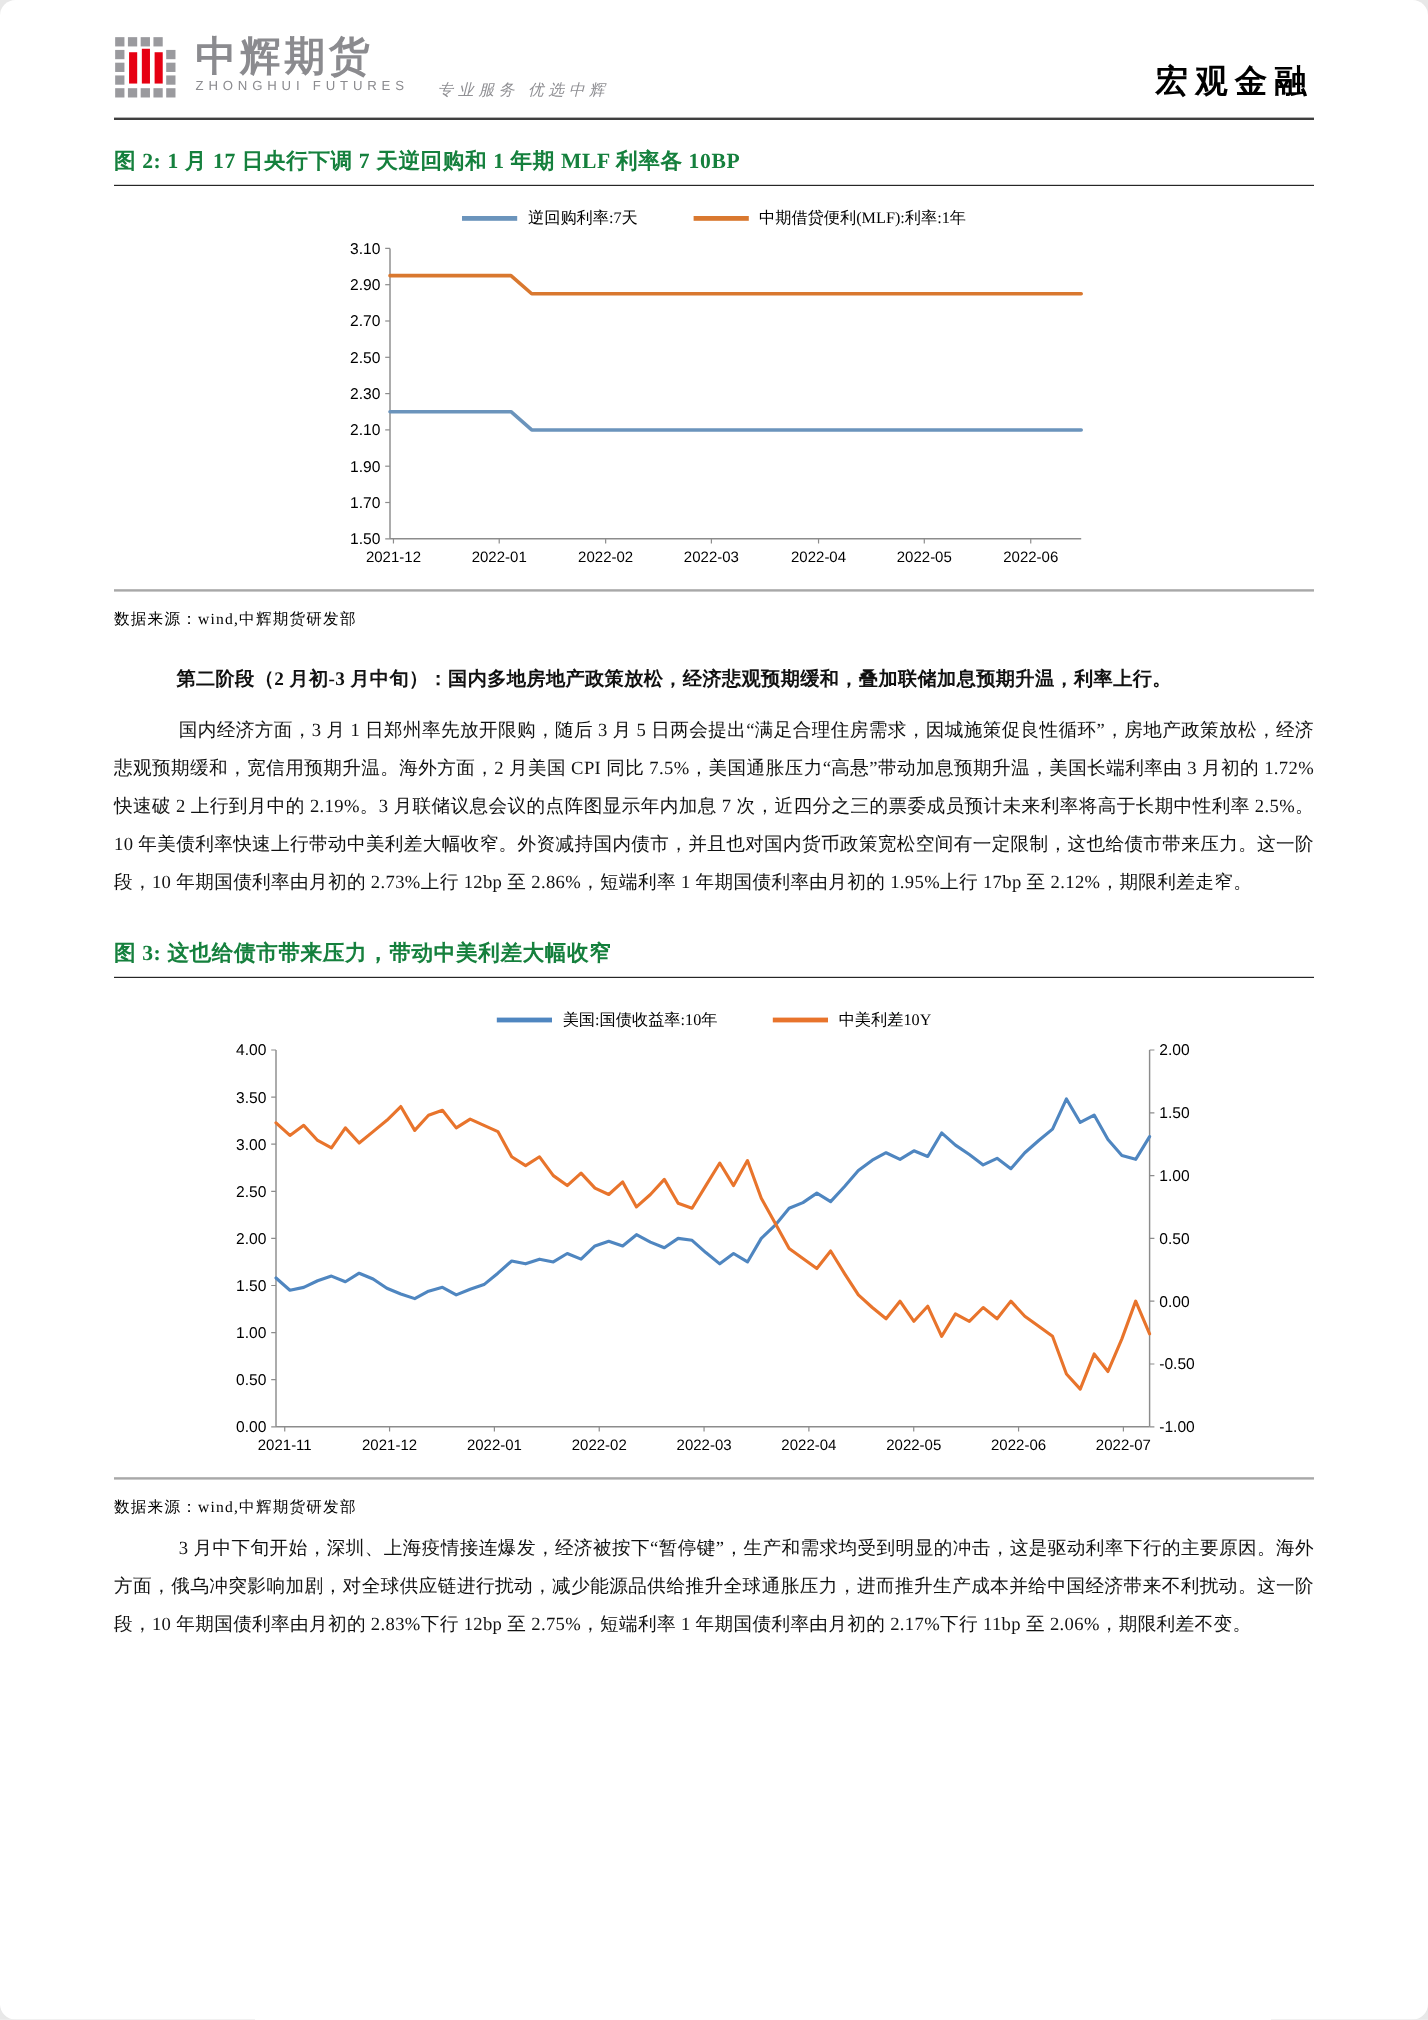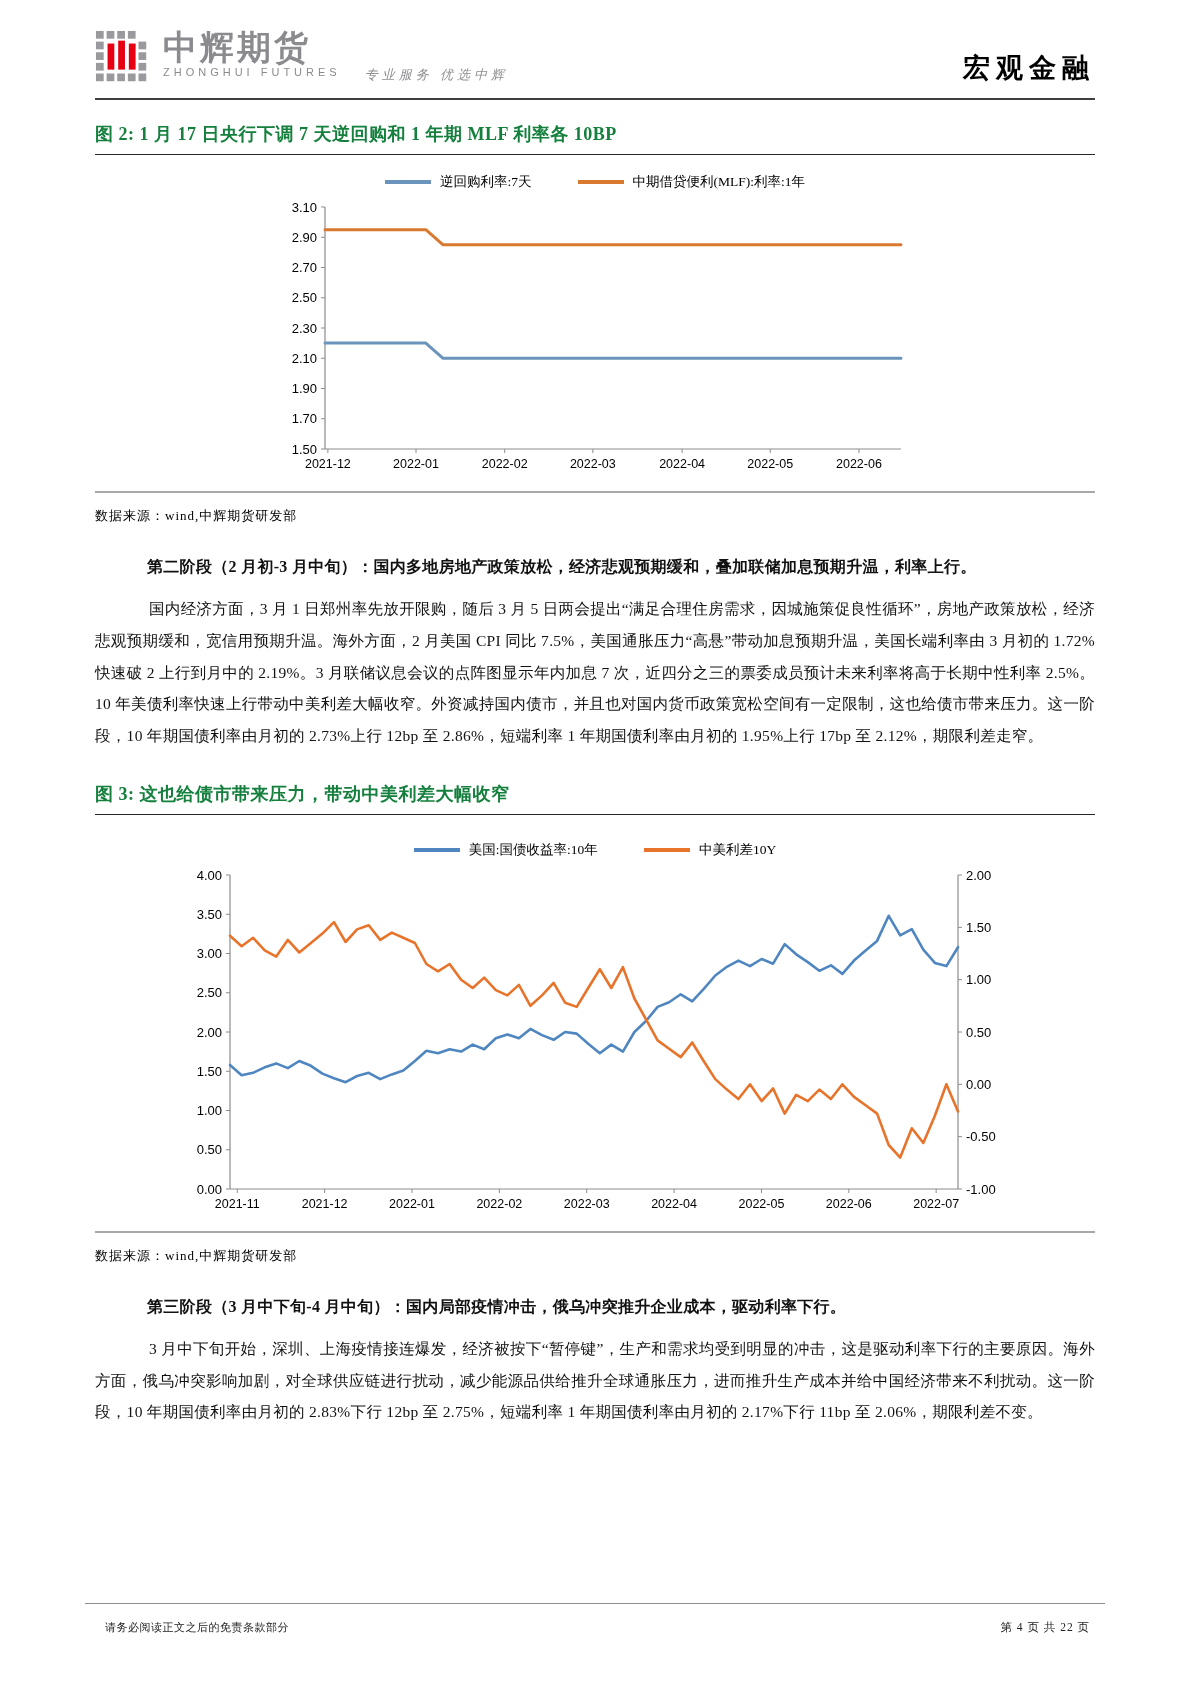--- a/index.html
+++ b/index.html
@@ -1,20 +1,20 @@
 <!DOCTYPE html>
 <html><head>
 <meta charset="utf-8">
 <style>
   * { margin:0; padding:0; box-sizing:border-box; }
   html,body { background:#e8e8e8; }
   body { font-family:"Liberation Serif", serif; }
   .page {
     position:relative; width:1190px; height:1683px; margin:0 auto;
-    background:#ffffff; overflow:hidden; color:#111;
+    background:#ffffff; overflow:hidden; color:#111;border-radius:13px;
   }
   .content { padding:0 95px; }
 
   
   .header { display:flex; justify-content:space-between; align-items:flex-end;
             padding:30px 95px 10px 95px; }
   .brand { display:flex; align-items:flex-start; gap:10px; }
   .logo-mark { width:58px; height:58px; flex:0 0 auto; }
   .brand-text { display:flex; flex-direction:column; }
   .brand-cn { font-size:34px; font-weight:bold; color:#8b8b8f; letter-spacing:3px; line-height:1.05;
@@ -225,26 +225,18 @@
           <line x1="756.16" y1="324" x2="756.16" y2="328" stroke="#8c8c8c" stroke-width="1"></line>
           <text x="756.16" y="343" text-anchor="middle" font-size="12.5" fill="#000">2022-07</text>
           <polyline points="50.0,200.0 61.6,210.2 73.1,207.8 84.7,202.3 96.2,198.4 107.8,203.1 119.3,196.0 130.9,200.8 142.4,208.6 154.0,213.3 165.6,217.2 177.1,211.0 188.7,207.8 200.2,214.1 211.8,209.4 223.3,205.5 234.9,196.0 246.4,185.8 258.0,188.2 269.6,184.3 281.1,186.6 292.7,179.6 304.2,184.3 315.8,173.3 327.3,169.4 338.9,173.3 350.4,163.9 362.0,170.1 373.6,174.8 385.1,167.0 396.7,168.6 408.2,178.8 419.8,188.2 431.3,179.6 442.9,186.6 454.4,167.0 466.0,156.0 477.6,141.9 489.1,137.2 500.7,129.3 512.2,136.4 523.8,123.8 535.3,110.5 546.9,101.8 558.4,95.6 570.0,101.1 581.6,94.0 593.1,98.7 604.7,79.1 616.2,89.3 627.8,97.1 639.3,105.8 650.9,100.3 662.4,108.9 674.0,95.6 685.6,85.4 697.1,75.9 708.7,50.8 720.2,70.4 731.8,64.2 743.3,84.6 754.9,97.9 766.4,101.1 778.0,82.2" fill="none" stroke="#4f86c0" stroke-width="2.6" stroke-linejoin="round" stroke-linecap="round"></polyline>
           <polyline points="50.0,70.7 61.6,81.2 73.1,72.8 84.7,85.4 96.2,91.6 107.8,74.9 119.3,87.5 130.9,78.0 142.4,68.6 154.0,57.1 165.6,77.0 177.1,64.4 188.7,60.2 200.2,74.9 211.8,67.6 223.3,72.8 234.9,78.0 246.4,99.0 258.0,106.3 269.6,99.0 281.1,114.7 292.7,123.0 304.2,112.6 315.8,125.1 327.3,130.4 338.9,119.9 350.4,140.8 362.0,130.4 373.6,117.8 385.1,137.7 396.7,141.9 408.2,123.0 419.8,104.2 431.3,123.0 442.9,102.1 454.4,133.5 466.0,154.4 477.6,175.4 489.1,183.7 500.7,192.1 512.2,177.5 523.8,196.3 535.3,214.1 546.9,224.6 558.4,234.0 570.0,219.3 581.6,236.1 593.1,223.5 604.7,248.6 616.2,229.8 627.8,236.1 639.3,224.6 650.9,234.0 662.4,219.3 674.0,231.9 685.6,240.3 697.1,248.6 708.7,280.0 720.2,292.6 731.8,263.3 743.3,277.9 754.9,250.7 766.4,219.3 778.0,246.5" fill="none" stroke="#e8742c" stroke-width="2.6" stroke-linejoin="round" stroke-linecap="round"></polyline>
         </svg>
     </div>
 
     <div class="fig-bottom-rule"></div>
     <div class="fig-source">数据来源：wind,中辉期货研发部</div>
 
-    <p class="para-bold">第三阶段（3 月中下旬-4 月中旬）：国内局部疫情冲击，俄乌冲突推升企业成本，驱动利率下行。</p>
     <p class="para-body">3 月中下旬开始，深圳、上海疫情接连爆发，经济被按下“暂停键”，生产和需求均受到明显的冲击，这是驱动利率下行的主要原因。海外方面，俄乌冲突影响加剧，对全球供应链进行扰动，减少能源品供给推升全球通胀压力，进而推升生产成本并给中国经济带来不利扰动。这一阶段，10 年期国债利率由月初的 2.83%下行 12bp 至 2.75%，短端利率 1 年期国债利率由月初的 2.17%下行 11bp 至 2.06%，期限利差不变。</p>
 
   </div>
 
-  <div class="footer">
-    <div class="footer-rule"></div>
-    <div class="footer-row">
-      <span class="footer-left">请务必阅读正文之后的免责条款部分</span>
-      <span class="footer-right">第 4 页 共 22 页</span>
-    </div>
-  </div>
 
 </div>
 
 </body></html>

